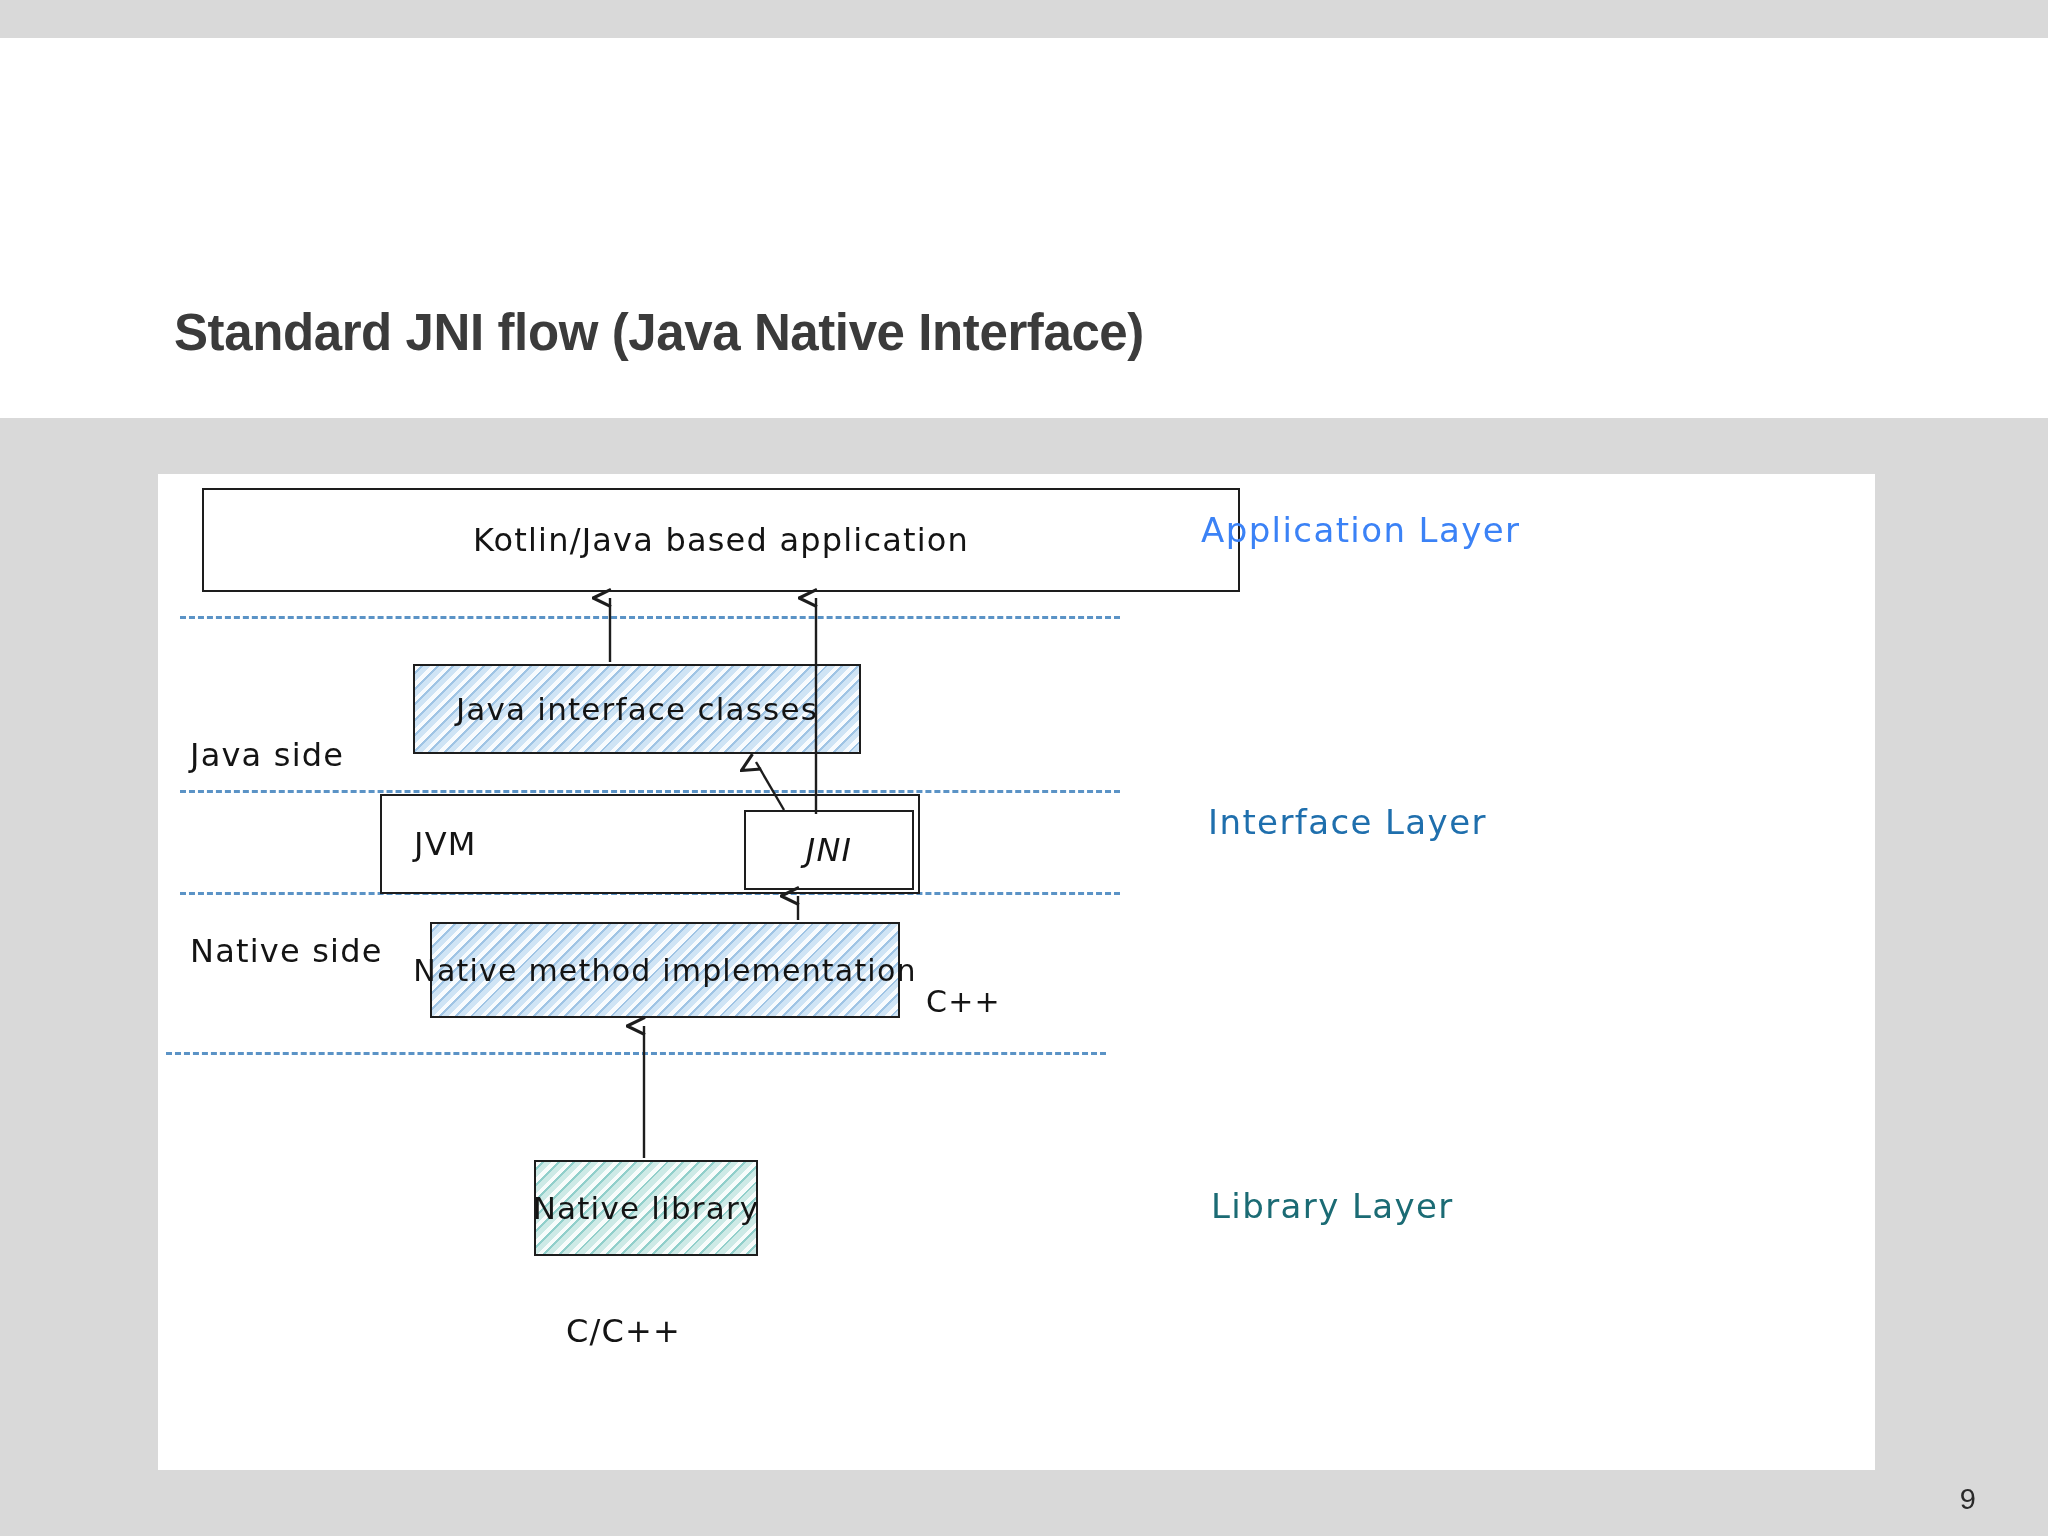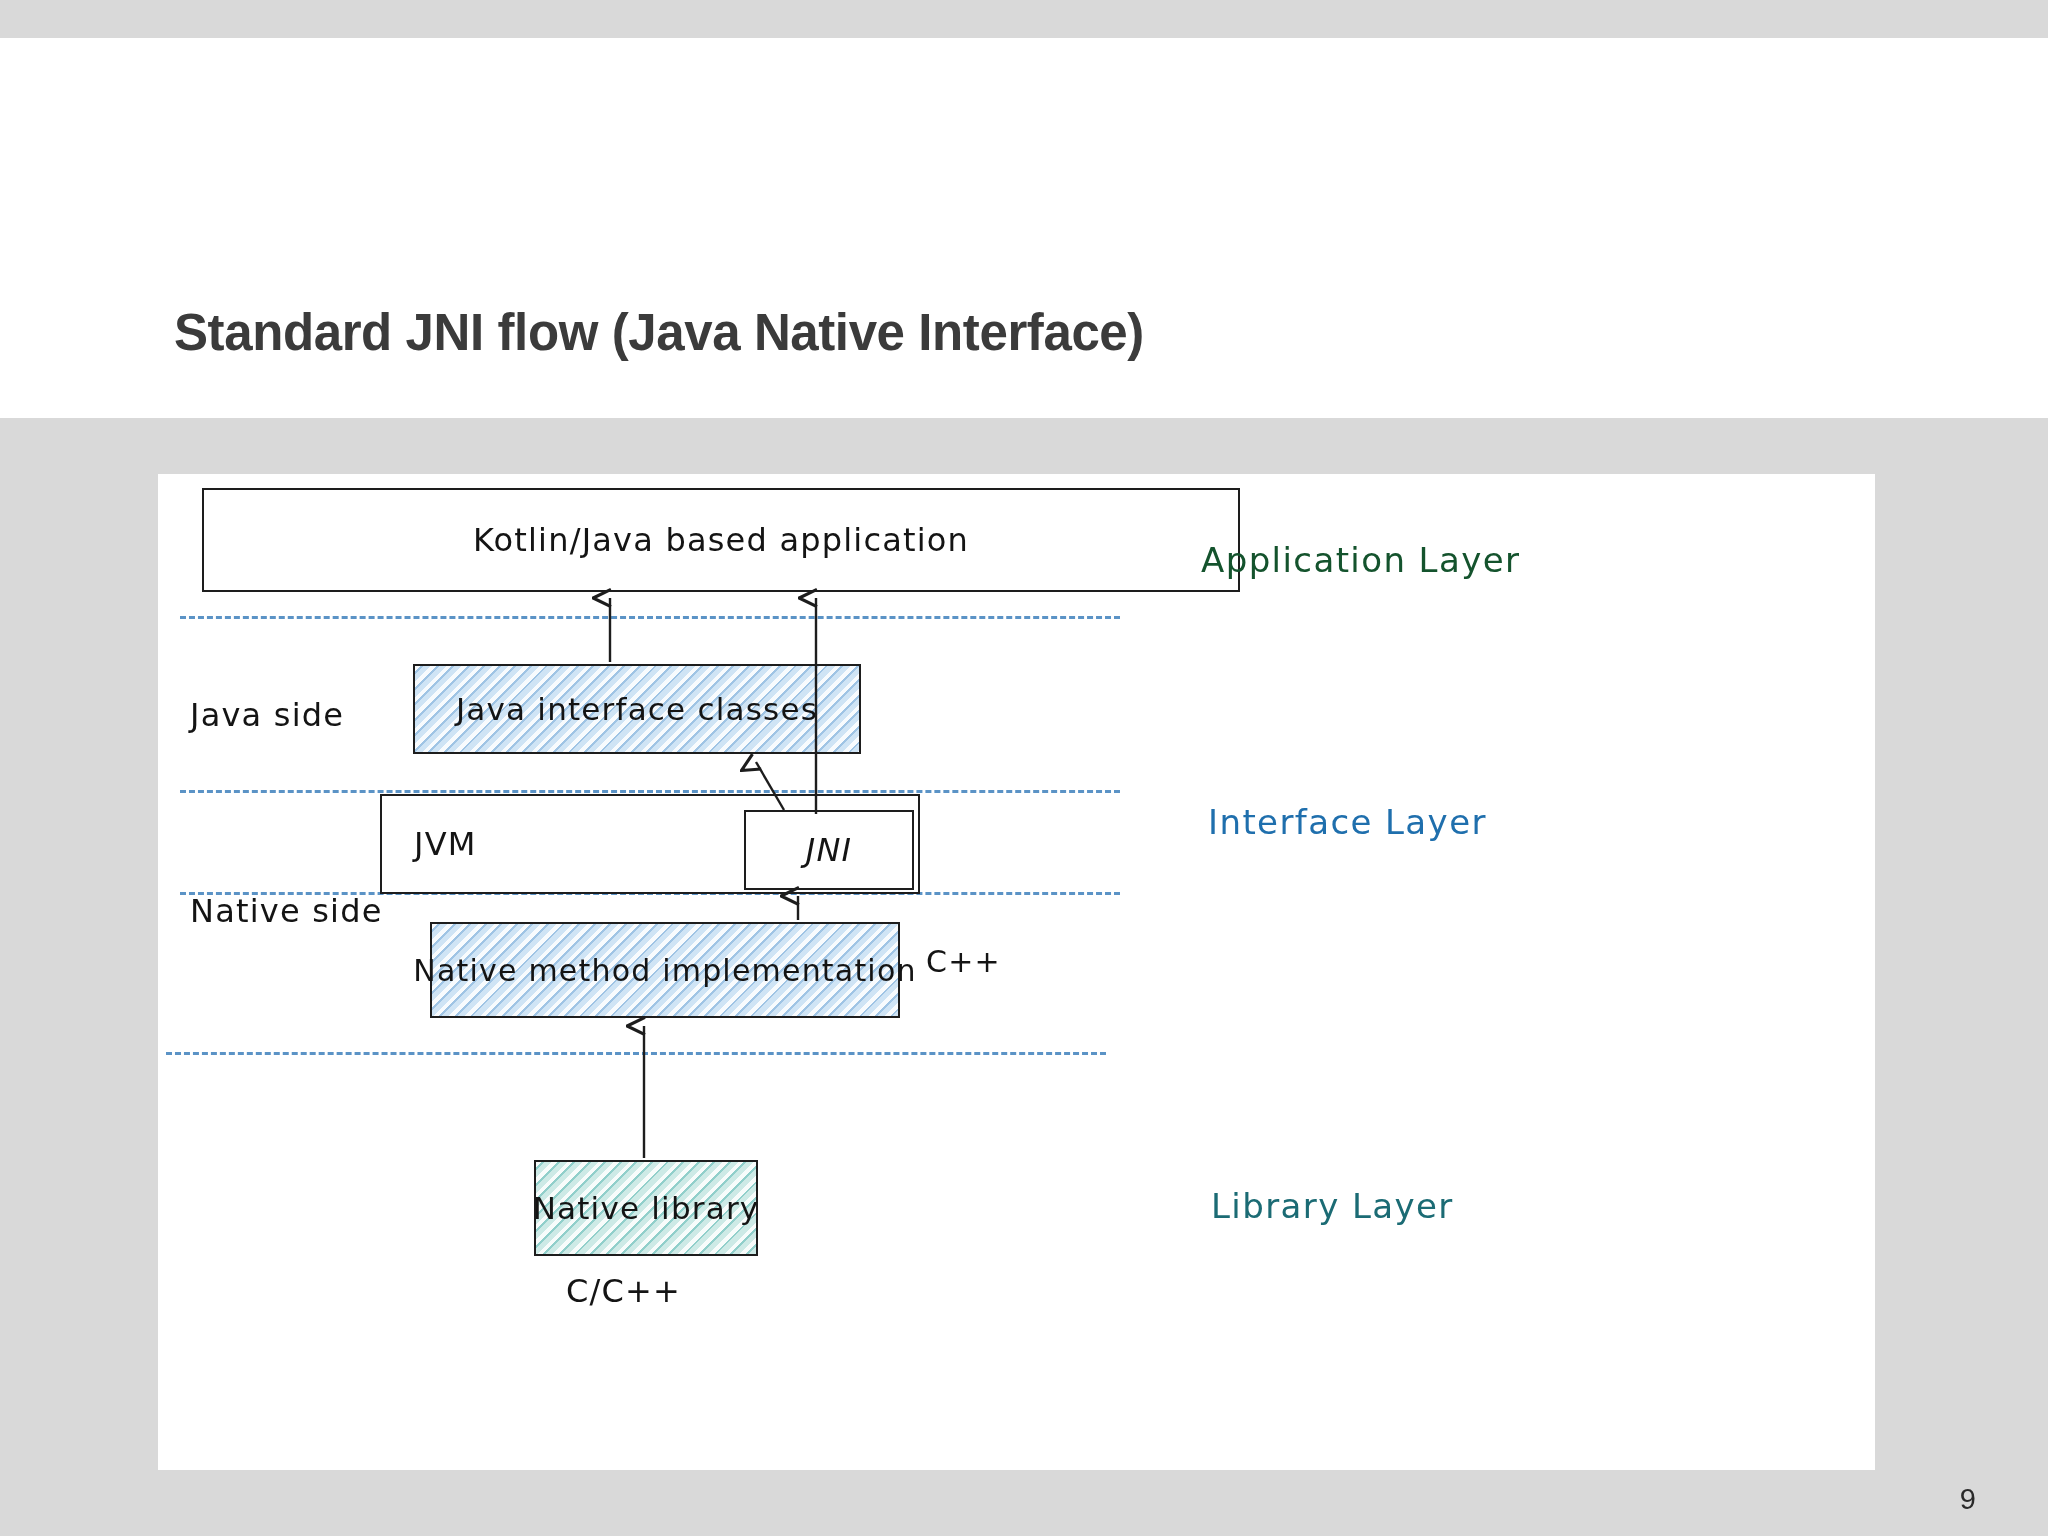--- a/index.html
+++ b/index.html
@@ -113,20 +113,21 @@
   .sep {
     position: absolute;
     height: 0;
     border-top: 3px dashed #5b93c6;
   }
 
   
   .side-label {
     position: absolute;
     white-space: nowrap;
+    margin-top: 40px;
   }
 
   .layer-label {
     position: absolute;
     white-space: nowrap;
     font-family: "DejaVu Sans", sans-serif;
     letter-spacing: 1.4px;
   }
 
   
@@ -182,21 +183,21 @@
     </div>
 
     <div class="side-label hand" style="left:32px; top:222px; font-size:32px;">Java side</div>
 
     <div class="side-label hand" style="left:32px; top:418px; font-size:32px;">Native side</div>
 
     <div class="side-label hand" style="left:768px; top:470px; font-size:30px;">C++</div>
 
     <div class="side-label hand" style="left:408px; top:798px; font-size:32px;">C/C++</div>
 
-    <div class="layer-label" style="left:1043px; top:36px; font-size:34px; color:#14532d;margin-top:30px;">Application Layer</div>
+    <div class="layer-label" style="left:1043px; top:36px; font-size:34px; color:#3b82f6;">Application Layer</div>
 
     <div class="layer-label" style="left:1050px; top:328px; font-size:34px; color:#1f6fad;">Interface Layer</div>
 
     <div class="layer-label" style="left:1053px; top:712px; font-size:34px; color:#1b6b74;">Library Layer</div>
 
     <svg id="arrows" viewBox="0 0 1717 996" preserveAspectRatio="none">
       <defs>
         <marker id="ah" markerWidth="9" markerHeight="9" refX="4.2" refY="7.6" orient="auto-start-reverse" markerUnits="strokeWidth">
           <path d="M0.6,8 L4.2,0.6 L7.8,8" fill="none" stroke="#1d1d1d" stroke-width="1.3"></path>
         </marker>

